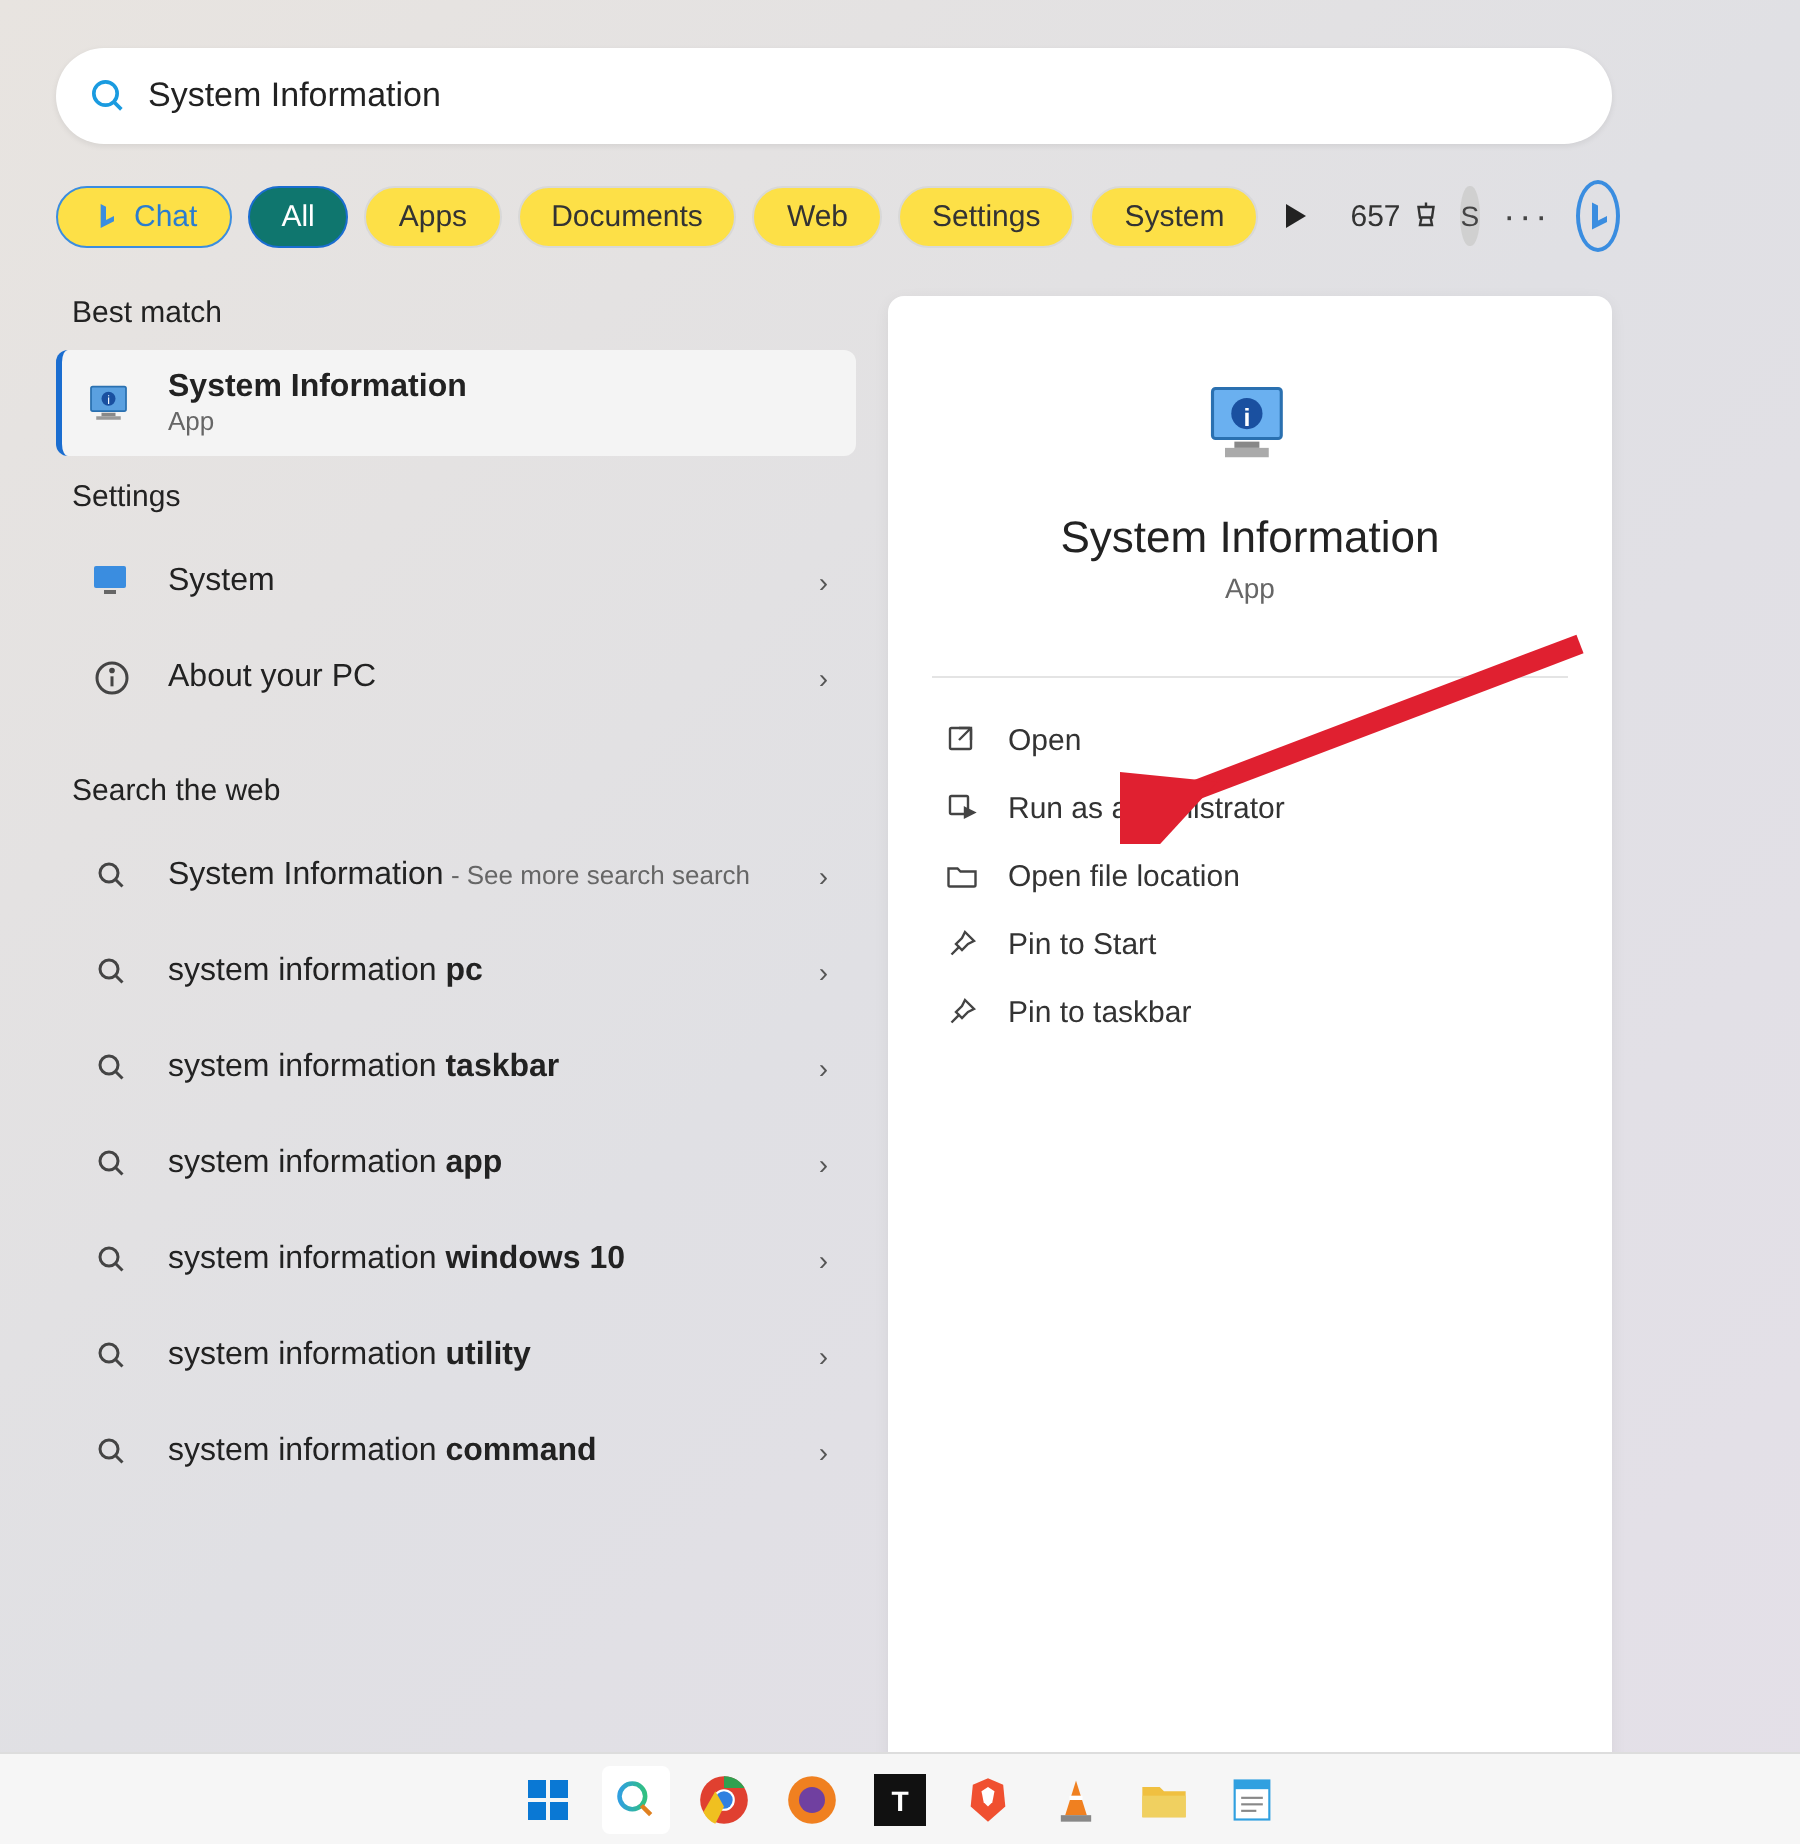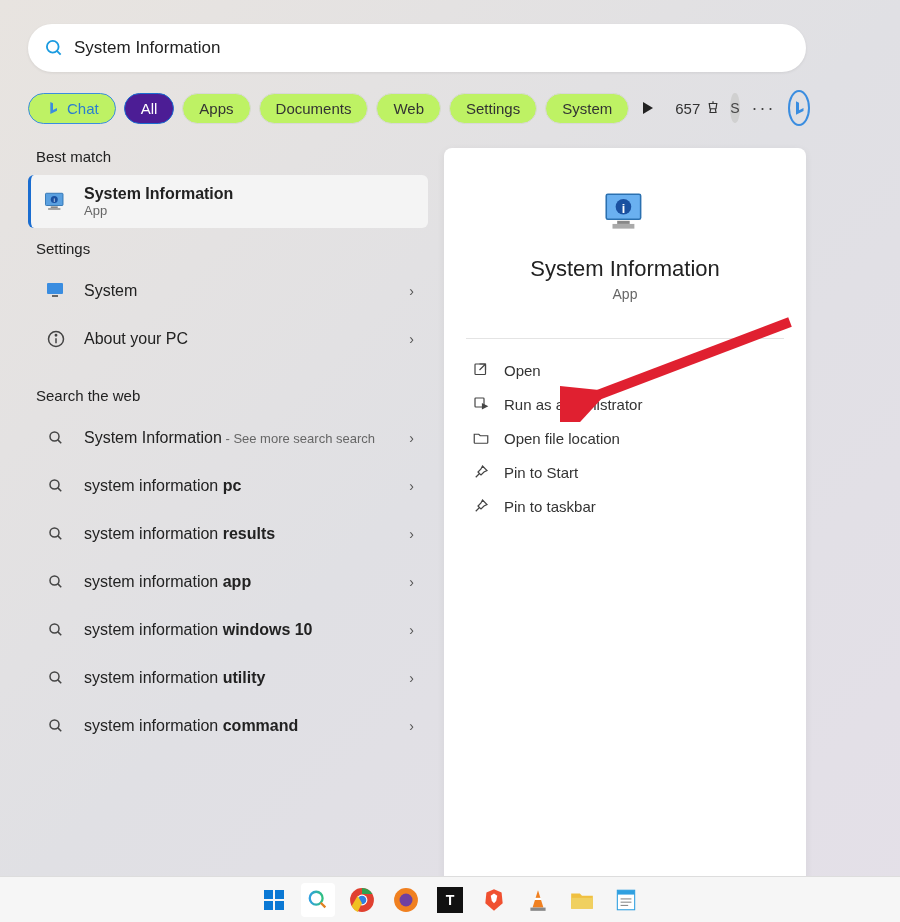--- a/index.html
+++ b/index.html
@@ -19,26 +19,26 @@
 }
 .search-box svg { width: 20px; height: 20px; margin-right: 10px; flex-shrink: 0; }
 .search-input {
   border: none; outline: none; font-size: 17px; flex: 1;
   background: transparent; color: #222;
 }
 .filter-row {
   display: flex; align-items: center; gap: 8px; margin: 18px 0 0;
 }
 .chip {
-  padding: 6px 16px; border-radius: 20px; background: #bef264;
+  padding: 6px 16px; border-radius: 20px; background: #fde047;
   border: 1px solid #d8d8d8; font-size: 15px; color: #333; cursor: pointer;
   display: flex; align-items: center; gap: 6px;
 }
 .chip.chat { border: 1.5px solid #3a8de0; color: #2a7dd0; font-weight: 500; }
-.chip.active { background: #4c1d95; color: #fff; border-color: #1a6dd0; font-weight: 500; }
+.chip.active { background: #0f766e; color: #fff; border-color: #1a6dd0; font-weight: 500; }
 .filter-row .more-tri { width:0;height:0;border-top:6px solid transparent;border-bottom:6px solid transparent;border-left:10px solid #222; margin:0 6px; cursor:pointer;}
 .filter-row .spacer { flex: 1; }
 .points { font-size: 15px; color: #333; display:flex; align-items:center; gap:4px; }
 .avatar { width:30px;height:30px;border-radius:50%;background:#d0d0d0;display:flex;align-items:center;justify-content:center;font-size:14px;color:#444; }
 .dots { font-size:18px; color:#444; letter-spacing:2px; cursor:pointer; padding:0 4px;}
 .bing-circle { width:36px;height:36px;border-radius:50%;border:2px solid #3a8de0;display:flex;align-items:center;justify-content:center; cursor:pointer;}
 .cols { display:flex; margin-top: 22px; gap: 16px; height: 740px;}
 .left-col { width: 400px; }
 .right-col { flex: 1; background:#fff; border-radius:8px; box-shadow:0 2px 8px rgba(0,0,0,0.06); padding: 40px 0 0; position:relative;}
 .sec-header { font-size:15px; font-weight:400; color:#222; margin: 0 0 10px 8px; }
@@ -200,21 +200,21 @@
         <div class="result-text"><span class="result-title"><span>system information </span><span class="web-suffix">pc</span></span></div>
         <div class="chev">›</div>
       </div>
       <div class="result-row">
         <div class="result-icon">
             <svg class="search-icon-sm" viewBox="0 0 24 24" fill="none" stroke="#444" stroke-width="2">
               <circle cx="10" cy="10" r="6"></circle>
               <line x1="19" y1="19" x2="14.5" y2="14.5"></line>
             </svg>
           </div>
-        <div class="result-text"><span class="result-title"><span>system information </span><span class="web-suffix">results</span></span></div>
+        <div class="result-text"><span class="result-title"><span>system information </span><span class="web-suffix">taskbar</span></span></div>
         <div class="chev">›</div>
       </div>
       <div class="result-row">
         <div class="result-icon">
             <svg class="search-icon-sm" viewBox="0 0 24 24" fill="none" stroke="#444" stroke-width="2">
               <circle cx="10" cy="10" r="6"></circle>
               <line x1="19" y1="19" x2="14.5" y2="14.5"></line>
             </svg>
           </div>
         <div class="result-text"><span class="result-title"><span>system information </span><span class="web-suffix">app</span></span></div>

